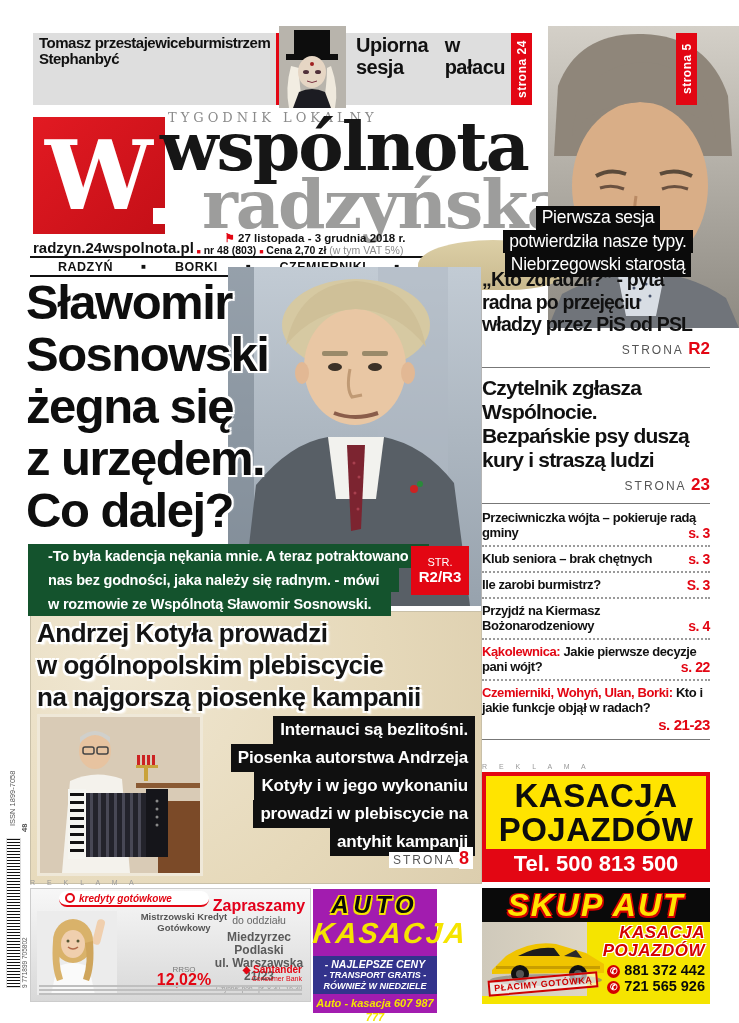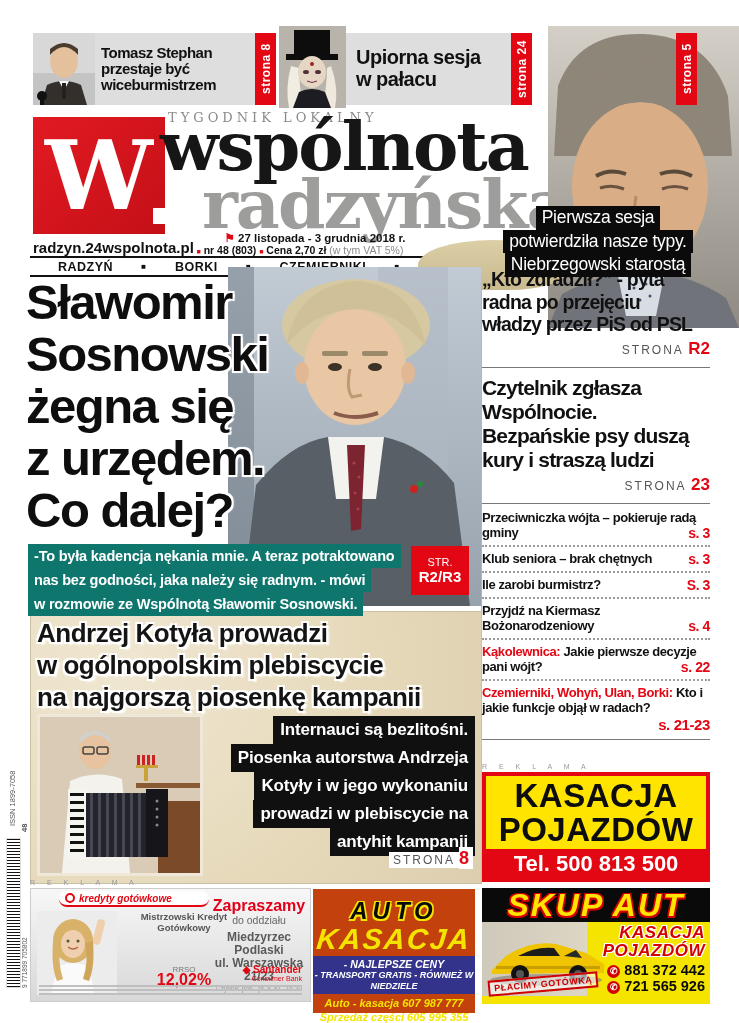--- a/index.html
+++ b/index.html
@@ -4,21 +4,21 @@
 <style>
   *{margin:0;padding:0;box-sizing:border-box}
   html,body{background:#888}
   .page{position:relative;width:739px;height:1023px;background:#fff;margin:0 auto;
     font-family:"Liberation Sans",sans-serif;overflow:hidden;color:#111}
   .abs{position:absolute}
   .serif{font-family:"DejaVu Serif",serif}
 
   
   .teaser{display:flex;position:absolute;top:33px;height:72px;z-index:2;cursor:pointer}
-  .tpanel{background:#dedede;display:flex;flex-direction:column;justify-content:center;
+  .tpanel{background:#dedede;display:flex;flex-direction:row;justify-content:center;
     padding:2px 6px;font-weight:900;line-height:1.08;letter-spacing:-.5px}
   .ptab{width:21px;background:#e30613;color:#fff;font-weight:bold;font-size:12px;
     writing-mode:vertical-rl;transform:rotate(180deg);text-align:center;letter-spacing:.5px;
     display:flex;align-items:center;justify-content:center}
   .photo{display:block}
 
   
   .logo{left:33px;top:117px;width:132px;height:117px;background:linear-gradient(135deg,#e21a22,#c40f17);
     color:#fff;display:flex;align-items:center;justify-content:center;font-size:96px;font-weight:bold;z-index:0}
   .logo .notch{position:absolute;right:0;bottom:10px;width:12px;height:16px;background:#fff}
@@ -36,22 +36,22 @@
     display:flex;justify-content:space-between;align-items:center;padding:0 28px;
     font-size:12.5px;font-weight:bold;letter-spacing:.5px;z-index:0}
   .nav .sq{font-size:8px}
 
   
   .leadline{font-size:49px;font-weight:900;letter-spacing:-1.5px;line-height:52px;color:#0e0e0e;white-space:nowrap;
     text-shadow:2px 2px 0 #fff,-2px -2px 0 #fff,2px -2px 0 #fff,-2px 2px 0 #fff,0 0 4px #fff}
   .lead{left:26px;top:276px;z-index:2}
   .quote{left:28px;top:544px;width:430px;z-index:2}
   .quote div{line-height:20px}
-  .quote span{display:inline-block;background:#0f766e;color:#fff;font-size:14.5px;font-weight:900;
-    letter-spacing:-.2px;padding:2px 6px}
+  .quote span{display:inline-block;background:#14532d;color:#fff;font-size:14.5px;font-weight:900;
+    letter-spacing:-.2px;padding:2px 20px}
   .strbox{left:411px;top:546px;width:58px;height:49px;background:#e30613;color:#fff;z-index:2;
     display:flex;flex-direction:column;align-items:center;justify-content:center;line-height:1.15}
   .strbox .a{font-size:11px}.strbox .b{font-size:15px;font-weight:900}
 
   .vdiv{left:481px;top:282px;width:1px;height:478px;background:#b5b5b5;z-index:0}
 
   
   .stripbox{left:482px;top:206px;width:232px;text-align:center;z-index:4;cursor:pointer}
   .stripbox div{line-height:21.5px}
   .stripbox span{display:inline-block;background:#0b0b0b;color:#fff;font-size:17.5px;font-weight:400;
@@ -128,26 +128,26 @@
   .sright .o{color:#666;font-size:10.5px;margin-bottom:5px}
   .sright .a{color:#5a5a5a;font-weight:bold;font-size:12px;line-height:13px}
   .sright .h{color:#999;font-size:6.5px;margin-top:2px}
   .slogo{position:absolute;right:8px;bottom:18px;text-align:right;color:#e30613;line-height:9px}
   .slogo .b{font-weight:900;font-size:10px}
   .slogo .s{font-size:7px}
   .fineprint{position:absolute;left:8px;right:8px;bottom:4px}
   .fineprint div{height:2px;background:#bfbfbf;margin-bottom:2px}
 
   
-  .auto{left:313px;top:889px;width:162px;height:124px;background:#c2410c;z-index:3;text-align:center;
-    padding-top:9px;cursor:pointer}
+  .auto{left:313px;top:889px;width:124px;height:124px;background:#a21caf;z-index:3;text-align:center;
+    padding-top:3px;cursor:pointer}
   .auto .l1{font-size:24px;font-weight:900;font-style:italic;letter-spacing:5px;color:#0a0a0a;line-height:26px;
     text-shadow:-1.5px -1.5px 0 #f5e400,1.5px -1.5px 0 #f5e400,-1.5px 1.5px 0 #f5e400,1.5px 1.5px 0 #f5e400}
   .auto .l2{font-size:29px;font-weight:900;font-style:italic;letter-spacing:2px;color:#f5e400;line-height:30px;transform:skewX(-6deg)}
-  .auto .blue{margin-top:2px;background:#33338c;color:#fff;font-style:italic;font-weight:900;padding:2px 0}
+  .auto .blue{margin-top:8px;background:#33338c;color:#fff;font-style:italic;font-weight:900;padding:2px 0}
   .auto .blue .b1{font-size:10.5px;line-height:12px}
   .auto .blue .b2{font-size:9px;line-height:11px}
   .auto .c{color:#f5e400;font-weight:900;font-style:italic;font-size:11px;line-height:13.5px;margin-top:3px}
 
   
   .vtext{writing-mode:vertical-rl;transform:rotate(180deg);font-size:7.5px;color:#555}
   .barcode{left:6px;top:838px;width:15px;height:150px;z-index:0;
     background:repeating-linear-gradient(0deg,#111 0 1px,#fff 1px 3px);border:1px solid #ddd}
 </style>
 </head>

